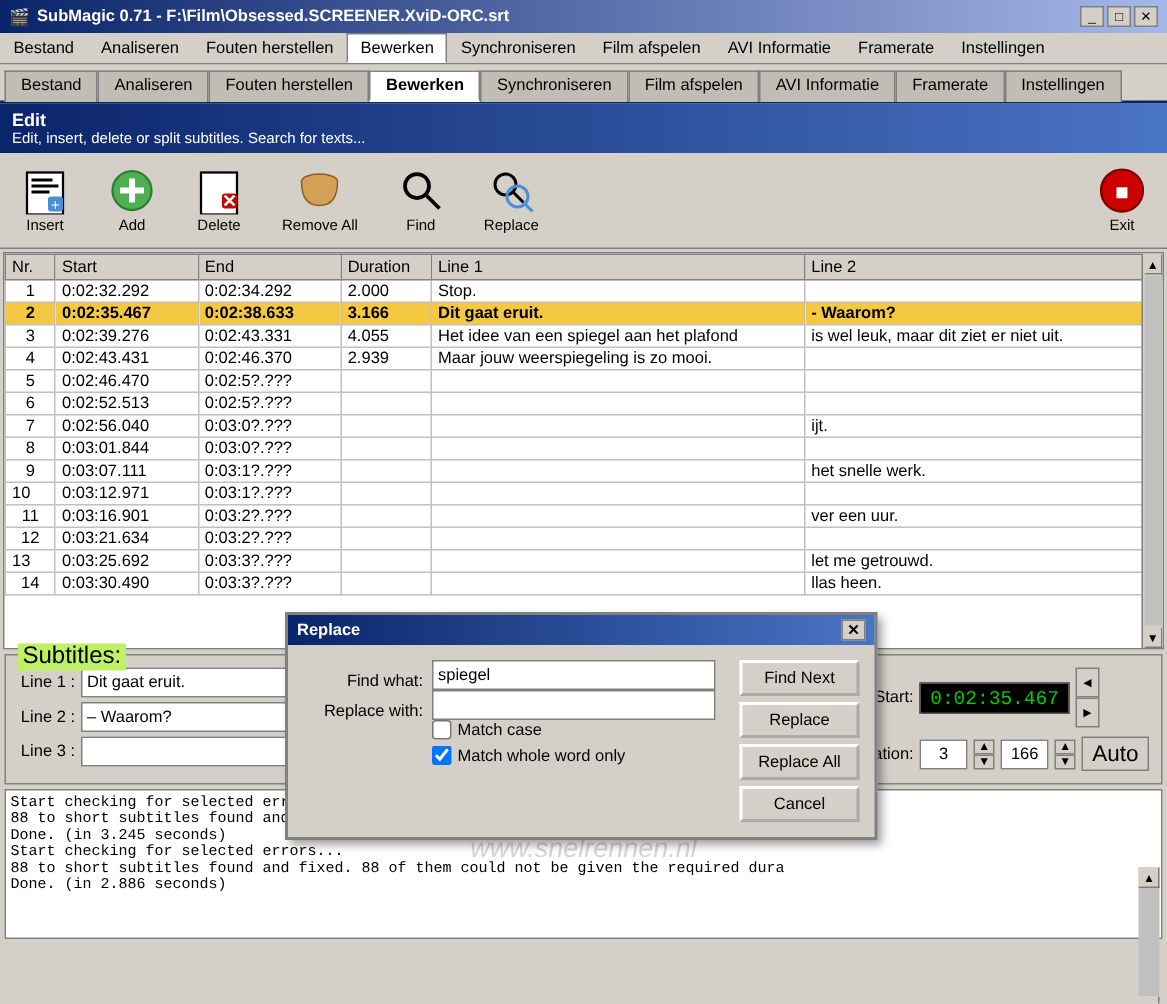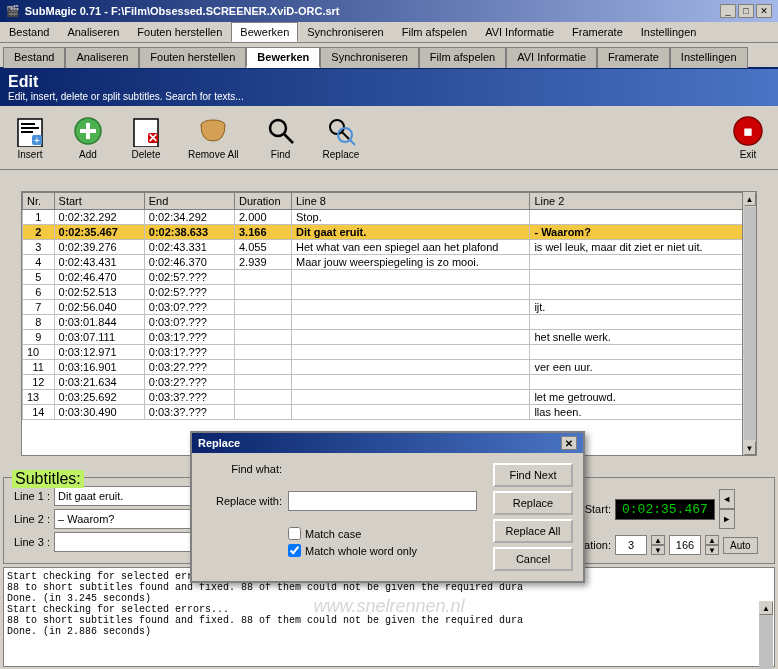--- a/index.html
+++ b/index.html
@@ -18,21 +18,21 @@
     .menu-item.active { background: #ffffff; color: #000; border: 1px solid #808080; border-bottom-color: #ffffff; }
 
     
     .tab-bar { display: flex; background: #d4d0c8; padding: 3px 3px 0; gap: 2px; border-bottom: 2px solid #0a246a; }
     .tab { padding: 3px 10px; font-size: 11px; cursor: pointer; background: #d4d0c8; border: 1px solid #808080; border-bottom: none; position: relative; top: 1px; }
     .tab.active { background: #ffffff; color: #000; font-weight: bold; border-bottom: 2px solid #ffffff; z-index: 1; }
     .tab:not(.active) { background: #c0bdb5; }
 
     
     .edit-header { background: linear-gradient(to right, #0a246a, #4a74c4); color: white; padding: 4px 8px; }
-    .edit-header .title { font-weight: bold; font-size: 16px; }
+    .edit-header .title { font-weight: bold; font-size: 12px; }
     .edit-header .subtitle { font-size: 10px; }
 
     
     .toolbar { background: #d4d0c8; padding: 5px; display: flex; align-items: center; gap: 8px; border-bottom: 1px solid #808080; }
     .tool-btn { display: flex; flex-direction: column; align-items: center; gap: 2px; cursor: pointer; padding: 3px 8px; border: 1px solid transparent; font-size: 10px; min-width: 48px; }
     .tool-icon { width: 32px; height: 32px; display: flex; align-items: center; justify-content: center; font-size: 20px; }
     .tool-exit { margin-left: auto; }
     .tool-exit .tool-icon { color: #cc0000; }
     .subtitle-table { width: 100%; border-collapse: collapse; font-size: 11px; }
     .subtitle-table th { background: #d4d0c8; border: 1px solid #808080; padding: 2px 4px; text-align: left; font-weight: normal; position: sticky; top: 0; }
@@ -49,32 +49,32 @@
     .table-scroll { height: 100%; overflow-y: auto; overflow-x: hidden; }
     .sub-row { display: flex; align-items: center; gap: 4px; margin-bottom: 3px; }
     .sub-label { width: 38px; font-size: 11px; text-align: right; }
     .sub-input { flex: 1; max-width: 380px; height: 20px; border: 1px solid #808080; background: white; padding: 1px 3px; font-size: 11px; }
     .time-row { display: flex; align-items: center; gap: 4px; }
     .time-label { font-size: 11px; width: 45px; text-align: right; }
     .time-display { background: #000; color: #00cc00; font-family: 'Courier New', monospace; font-size: 13px; padding: 2px 6px; border: 1px solid #555; }
     .time-btn { width: 16px; height: 20px; background: #d4d0c8; border: 1px solid #808080; font-size: 9px; display: flex; align-items: center; justify-content: center; cursor: pointer; }
     .dur-input { width: 32px; height: 20px; border: 1px solid #808080; background: white; text-align: center; font-size: 11px; }
     .spin-btn { width: 14px; height: 10px; background: #d4d0c8; border: 1px solid #808080; font-size: 8px; display: flex; align-items: center; justify-content: center; cursor: pointer; }
-    .auto-btn { background: #d4d0c8; border: 1px solid #808080; padding: 2px 6px; font-size: 10px; cursor: pointer; }
+    .auto-btn { background: #d4d0c8; border: 1px solid #808080; padding: 2px 6px; font-size: 15px; cursor: pointer; }
 
     
     .log-area { background: white; border: 1px solid #808080; margin: 3px; padding: 3px; height: 120px; overflow-y: auto; font-family: 'Courier New', monospace; font-size: 10px; flex: 1; }
 
     
     .dialog-overlay { position: absolute; top: 0; left: 0; width: 100%; height: 100%; z-index: 100; }
     .dialog { position: absolute; top: 240px; left: 190px; width: 395px; background: #d4d0c8; border: 2px solid #808080; box-shadow: 3px 3px 6px rgba(0,0,0,0.4); }
     .dialog-title { background: linear-gradient(to right, #0a246a, #4a74c4); color: white; padding: 3px 6px; display: flex; justify-content: space-between; align-items: center; font-size: 11px; font-weight: bold; }
     .dialog-close { width: 16px; height: 14px; background: #d4d0c8; border: 1px solid #808080; font-size: 10px; cursor: pointer; display: flex; align-items: center; justify-content: center; color: #000; }
     .dialog-body { padding: 10px; }
-    .dialog-row { display: flex; align-items: center; margin-bottom: 16px; gap: 6px; }
+    .dialog-row { display: flex; align-items: flex-end; margin-bottom: 0; gap: 6px; }
     .dialog-label { width: 80px; font-size: 11px; text-align: right; }
     .dialog-input { flex: 1; height: 20px; border: 1px solid #808080; background: white; padding: 1px 3px; font-size: 11px; }
     .dialog-btns { display: flex; flex-direction: column; gap: 4px; margin-left: 8px; }
     .dialog-btn { width: 80px; height: 24px; background: #d4d0c8; border: 2px outset #ffffff; font-size: 11px; cursor: pointer; text-align: center; display: flex; align-items: center; justify-content: center; }
     .dialog-checks { margin-left: 86px; }
     .dialog-check { display: flex; align-items: center; gap: 4px; margin-bottom: 4px; font-size: 11px; }
 
     
     .table-scroll::-webkit-scrollbar { width: 14px; }
     .table-scroll::-webkit-scrollbar-track { background: #d4d0c8; }
@@ -203,30 +203,30 @@
           <circle cx="16" cy="16" r="14" fill="#cc0000" stroke="#800000" stroke-width="1.5"></circle>
           <text x="16" y="22" font-size="16" fill="white" text-anchor="middle" font-weight="bold">⏹</text>
         </svg>
     </div>
     <span>Exit</span>
   </div>
 </div>
 
 <div style="position: relative; background: #d4d0c8;">
 
-  <div class="table-area" style="margin: 21px; border: 1px solid #808080; background: white; height: 265px;">
+  <div class="table-area" style="margin: 2px; border: 1px solid #808080; background: white; height: 265px;">
     <div class="table-scroll">
       <table class="subtitle-table">
         <thead>
           <tr>
             <th class="col-nr">Nr.</th>
             <th class="col-start">Start</th>
             <th class="col-end">End</th>
             <th class="col-dur">Duration</th>
-            <th class="col-line1">Line 8</th>
+            <th class="col-line1">Line 1</th>
             <th class="col-line2">Line 2</th>
           </tr>
         </thead>
         <tbody id="table-body">
             <tr>
               <td style="text-align: center;">1</td>
               <td>0:02:32.292</td>
               <td>0:02:34.292</td>
               <td>2.000</td>
               <td>Stop.</td>
@@ -238,21 +238,21 @@
               <td>0:02:38.633</td>
               <td>3.166</td>
               <td>Dit gaat eruit.</td>
               <td>- Waarom?</td>
             </tr>
             <tr>
               <td style="text-align: center;">3</td>
               <td>0:02:39.276</td>
               <td>0:02:43.331</td>
               <td>4.055</td>
-              <td>Het what van een spiegel aan het plafond</td>
+              <td>Het idee van een spiegel aan het plafond</td>
               <td>is wel leuk, maar dit ziet er niet uit.</td>
             </tr>
             <tr>
               <td style="text-align: center;">4</td>
               <td>0:02:43.431</td>
               <td>0:02:46.370</td>
               <td>2.939</td>
               <td>Maar jouw weerspiegeling is zo mooi.</td>
               <td></td>
             </tr>
@@ -411,20 +411,21 @@
     <div class="dialog">
       <div class="dialog-title">
         <span>Replace</span>
         <div class="dialog-close">✕</div>
       </div>
       <div class="dialog-body">
         <div style="display: flex; gap: 8px; align-items: flex-start;">
           <div style="flex: 1;">
             <div class="dialog-row">
               <span class="dialog-label">Find what:</span>
+              <input class="dialog-input" type="text" id="find-input" value="spiegel" style="">
             </div>
             <div class="dialog-row">
               <span class="dialog-label">Replace with:</span>
               <input class="dialog-input" type="text" id="replace-input" style="">
             </div>
             <div class="dialog-checks">
               <div class="dialog-check">
                 <input type="checkbox" id="match-case" style="">
                 <label for="match-case">Match case</label>
               </div>

